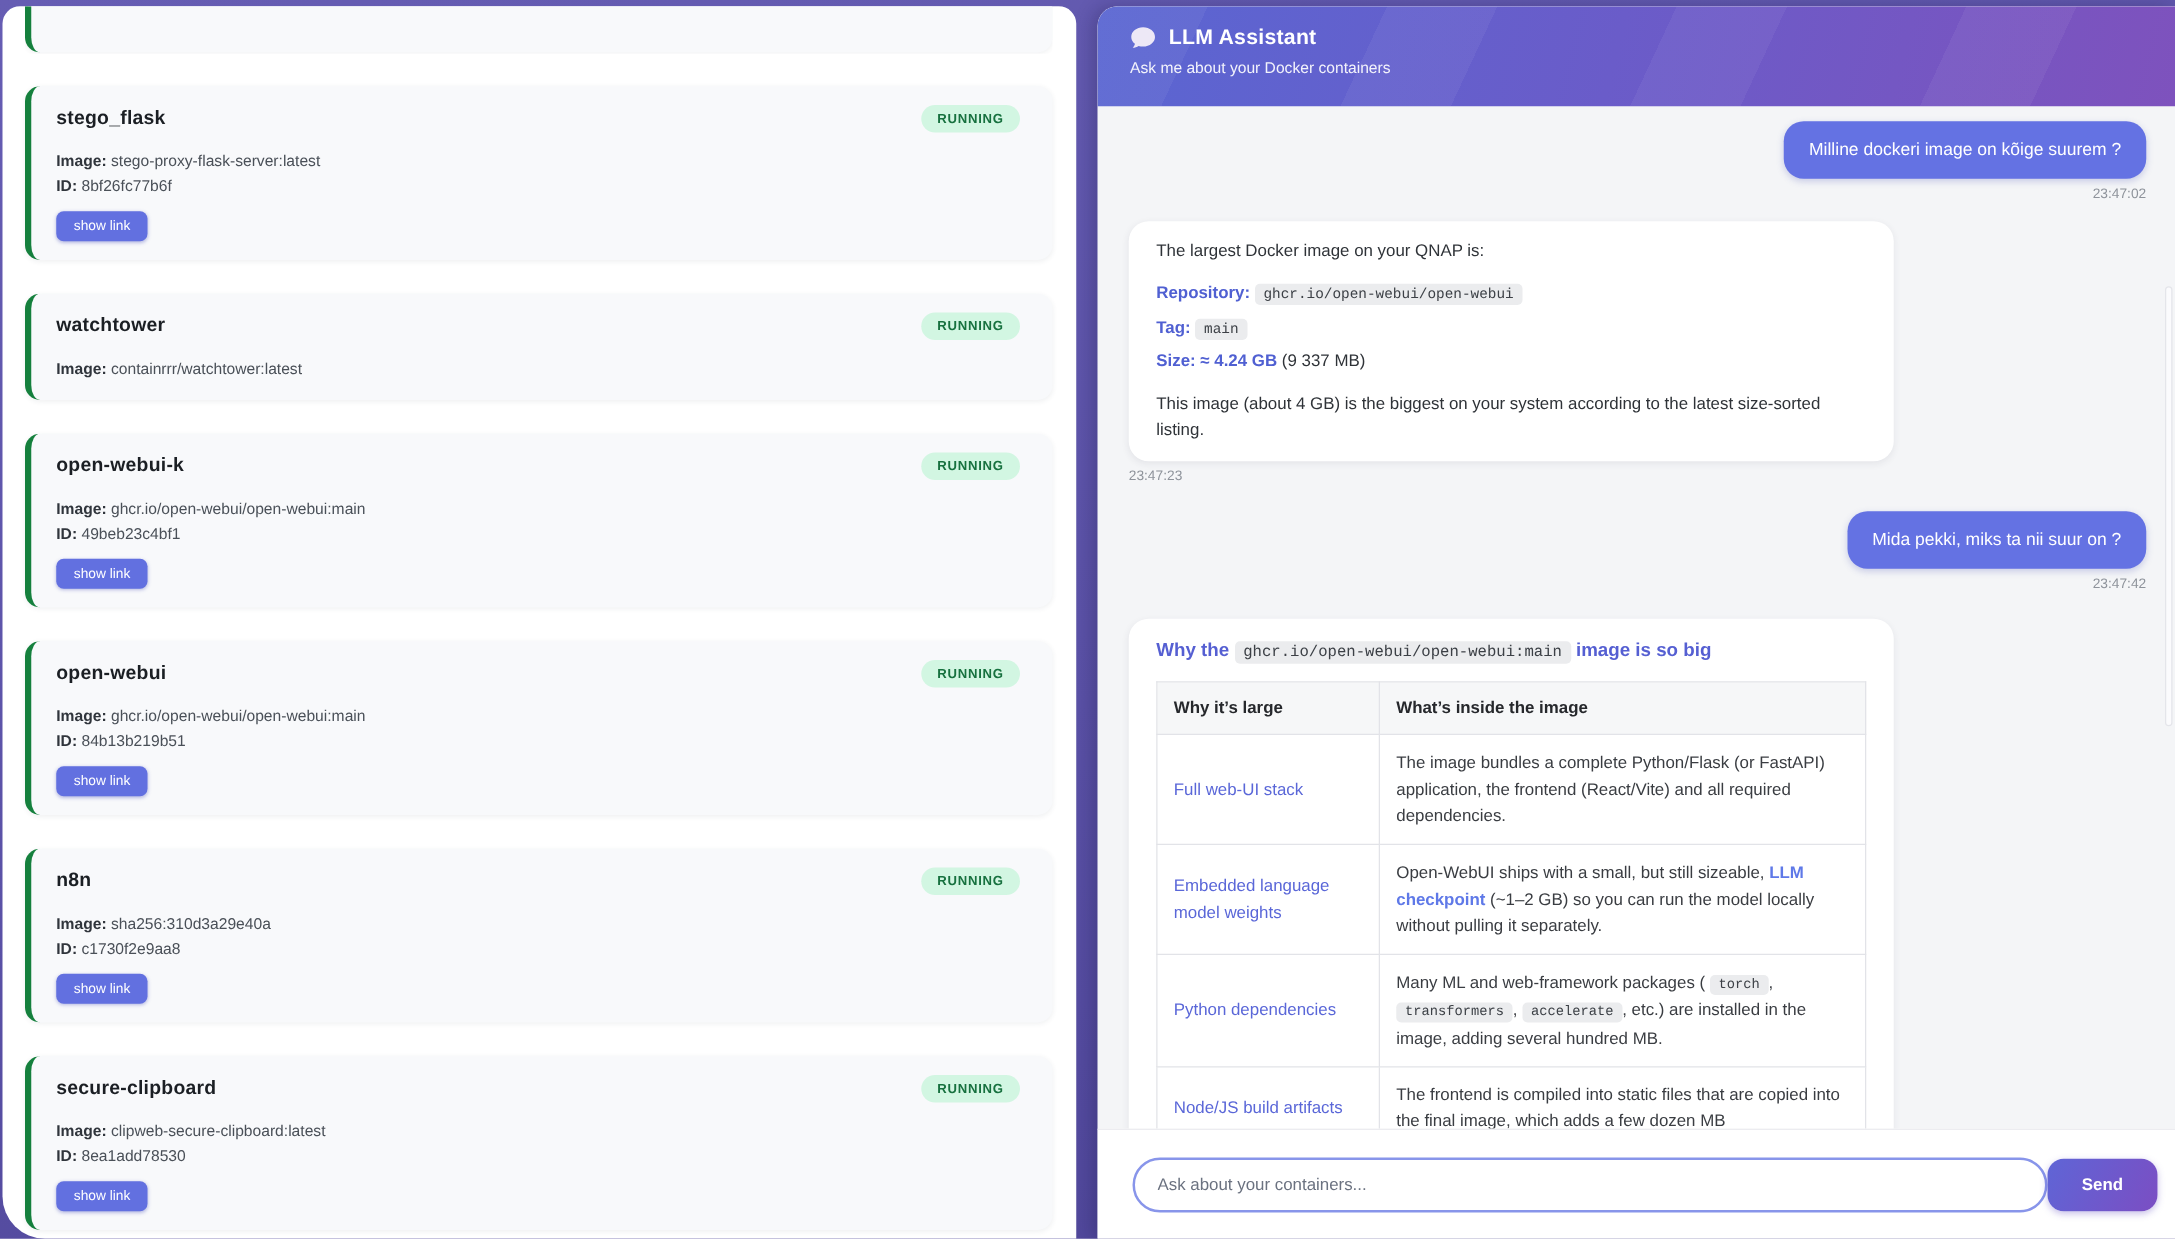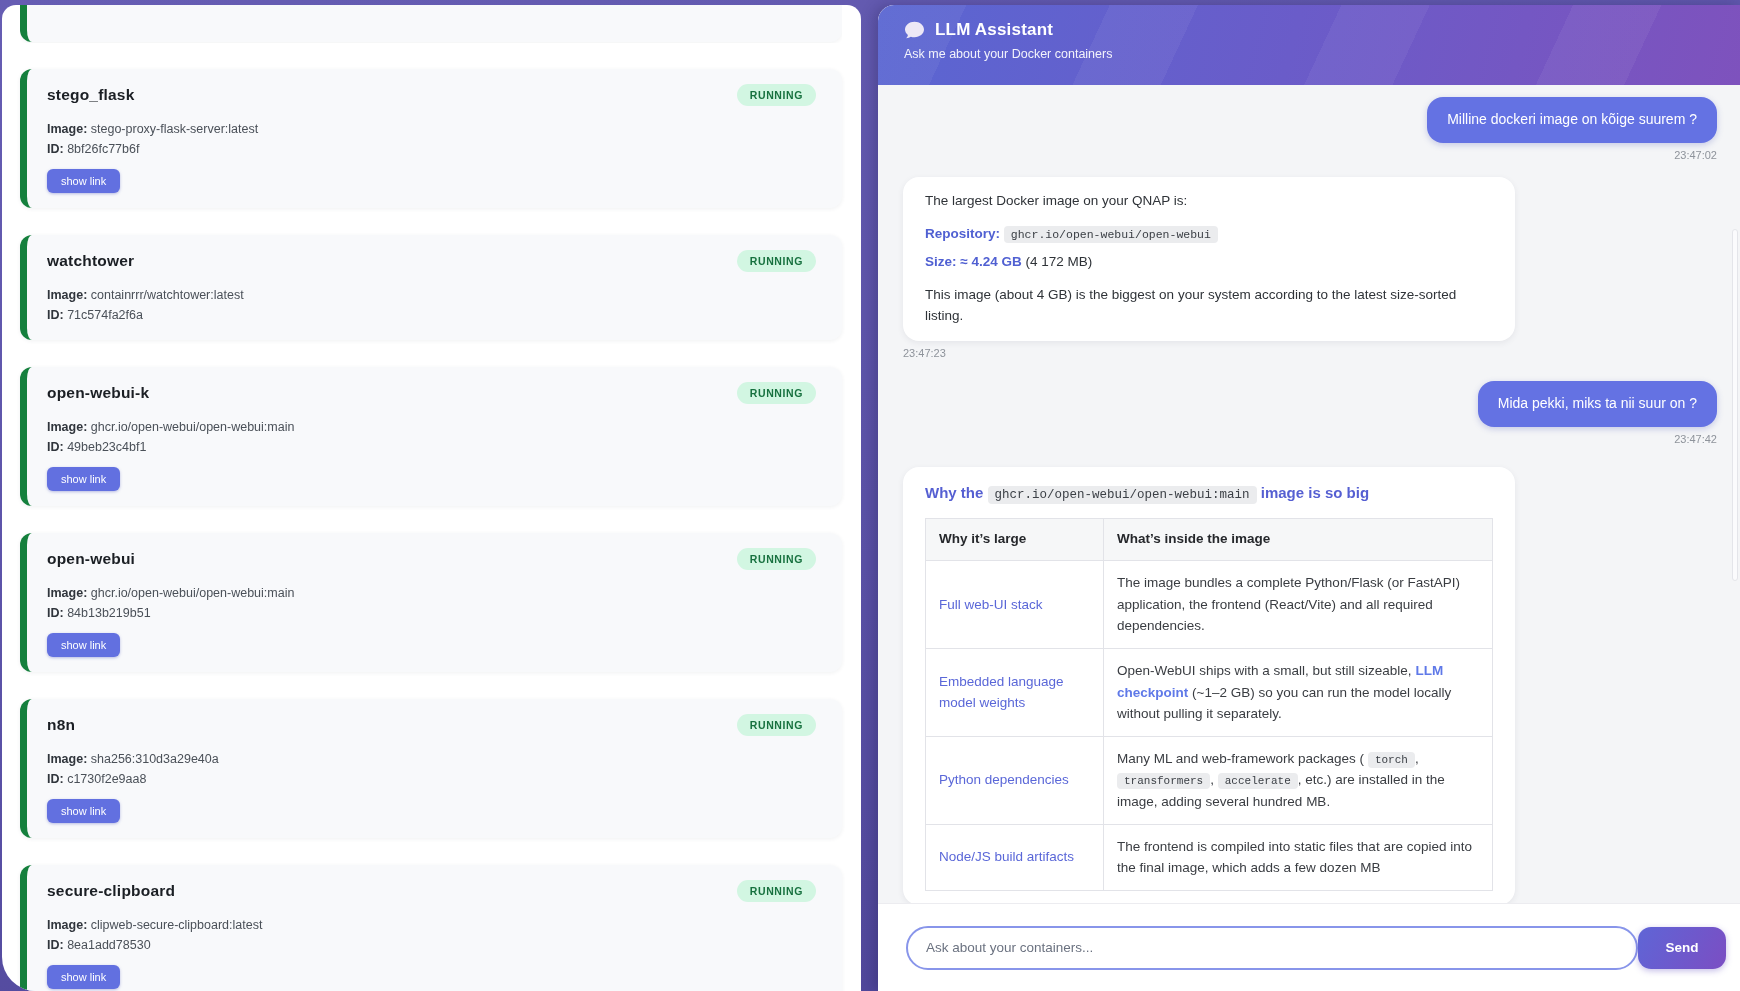--- a/index.html
+++ b/index.html
@@ -14,21 +14,21 @@
   .left-panel {
     position:absolute; left:2px; top:5px; width:859px; bottom:0;
     background:#ffffff;
     border-radius:14px 14px 0 34px;
     overflow:hidden;
     padding:0 0 0 18px;
   }
   .cards { width:822px; }
   .card {
     background:#f8f9fb;
-    border-left:7px solid #15803d;
+    border-left:5px solid #15803d;
     border-radius:12px;
     box-shadow:0 1px 4px rgba(40,50,70,.07);
     padding:15px 26px 15px 20px;
     margin-bottom:27px;
     position:relative;
   }
   .partial-wrap { height:38px; overflow:hidden; margin-bottom:26px; }
   .partial-wrap .card { margin-top:-103px; height:140px; margin-bottom:0; }
   .card-head { display:flex; justify-content:space-between; align-items:center; margin-bottom:13px; }
   .cname { font-size:15.5px; font-weight:bold; color:#1b1f24; letter-spacing:.2px; }
@@ -165,21 +165,20 @@
       <p class="meta"><b>ID:</b> <span>8bf26fc77b6f</span></p>
       <button class="showlink">show link</button>
     </article>
 
     <article class="card">
       <div class="card-head">
         <h2 class="cname">watchtower</h2>
         <span class="badge">RUNNING</span>
       </div>
       <p class="meta"><b>Image:</b> <span>containrrr/watchtower:latest</span></p>
-      <p class="meta"><b>ID:</b> <span>71c574fa2f6a</span></p>
     </article>
 
     <article class="card">
       <div class="card-head">
         <h2 class="cname">open-webui-k</h2>
         <span class="badge">RUNNING</span>
       </div>
       <p class="meta"><b>Image:</b> <span>ghcr.io/open-webui/open-webui:main</span></p>
       <p class="meta"><b>ID:</b> <span>49beb23c4bf1</span></p>
       <button class="showlink">show link</button>
@@ -240,23 +239,27 @@
     </div>
     <div class="time right">23:47:02</div>
 
     <div class="msg assistant wide mt16">
       <div>The largest Docker image on your QNAP is:</div>
       <div class="kv" style="margin-top:12px;">
         <span class="kv-label">Repository:</span>
         <span class="chip">ghcr.io/open-webui/open-webui</span>
       </div>
       <div class="kv">
+        <span class="kv-label">Tag:</span>
+        <span class="chip">main</span>
+      </div>
+      <div class="kv">
         <span class="kv-label">Size:</span>
         <span class="kv-strong">≈ 4.24 GB</span>
-        <span>(4 172 MB)</span>
+        <span>(9 337 MB)</span>
       </div>
       <div class="outro">This image (about 4 GB) is the biggest on your system according to the latest size-sorted listing.</div>
     </div>
     <div class="time">23:47:23</div>
 
     <div class="msg user mt22">
       <span>Mida pekki, miks ta nii suur on ?</span>
     </div>
     <div class="time right">23:47:42</div>
 

